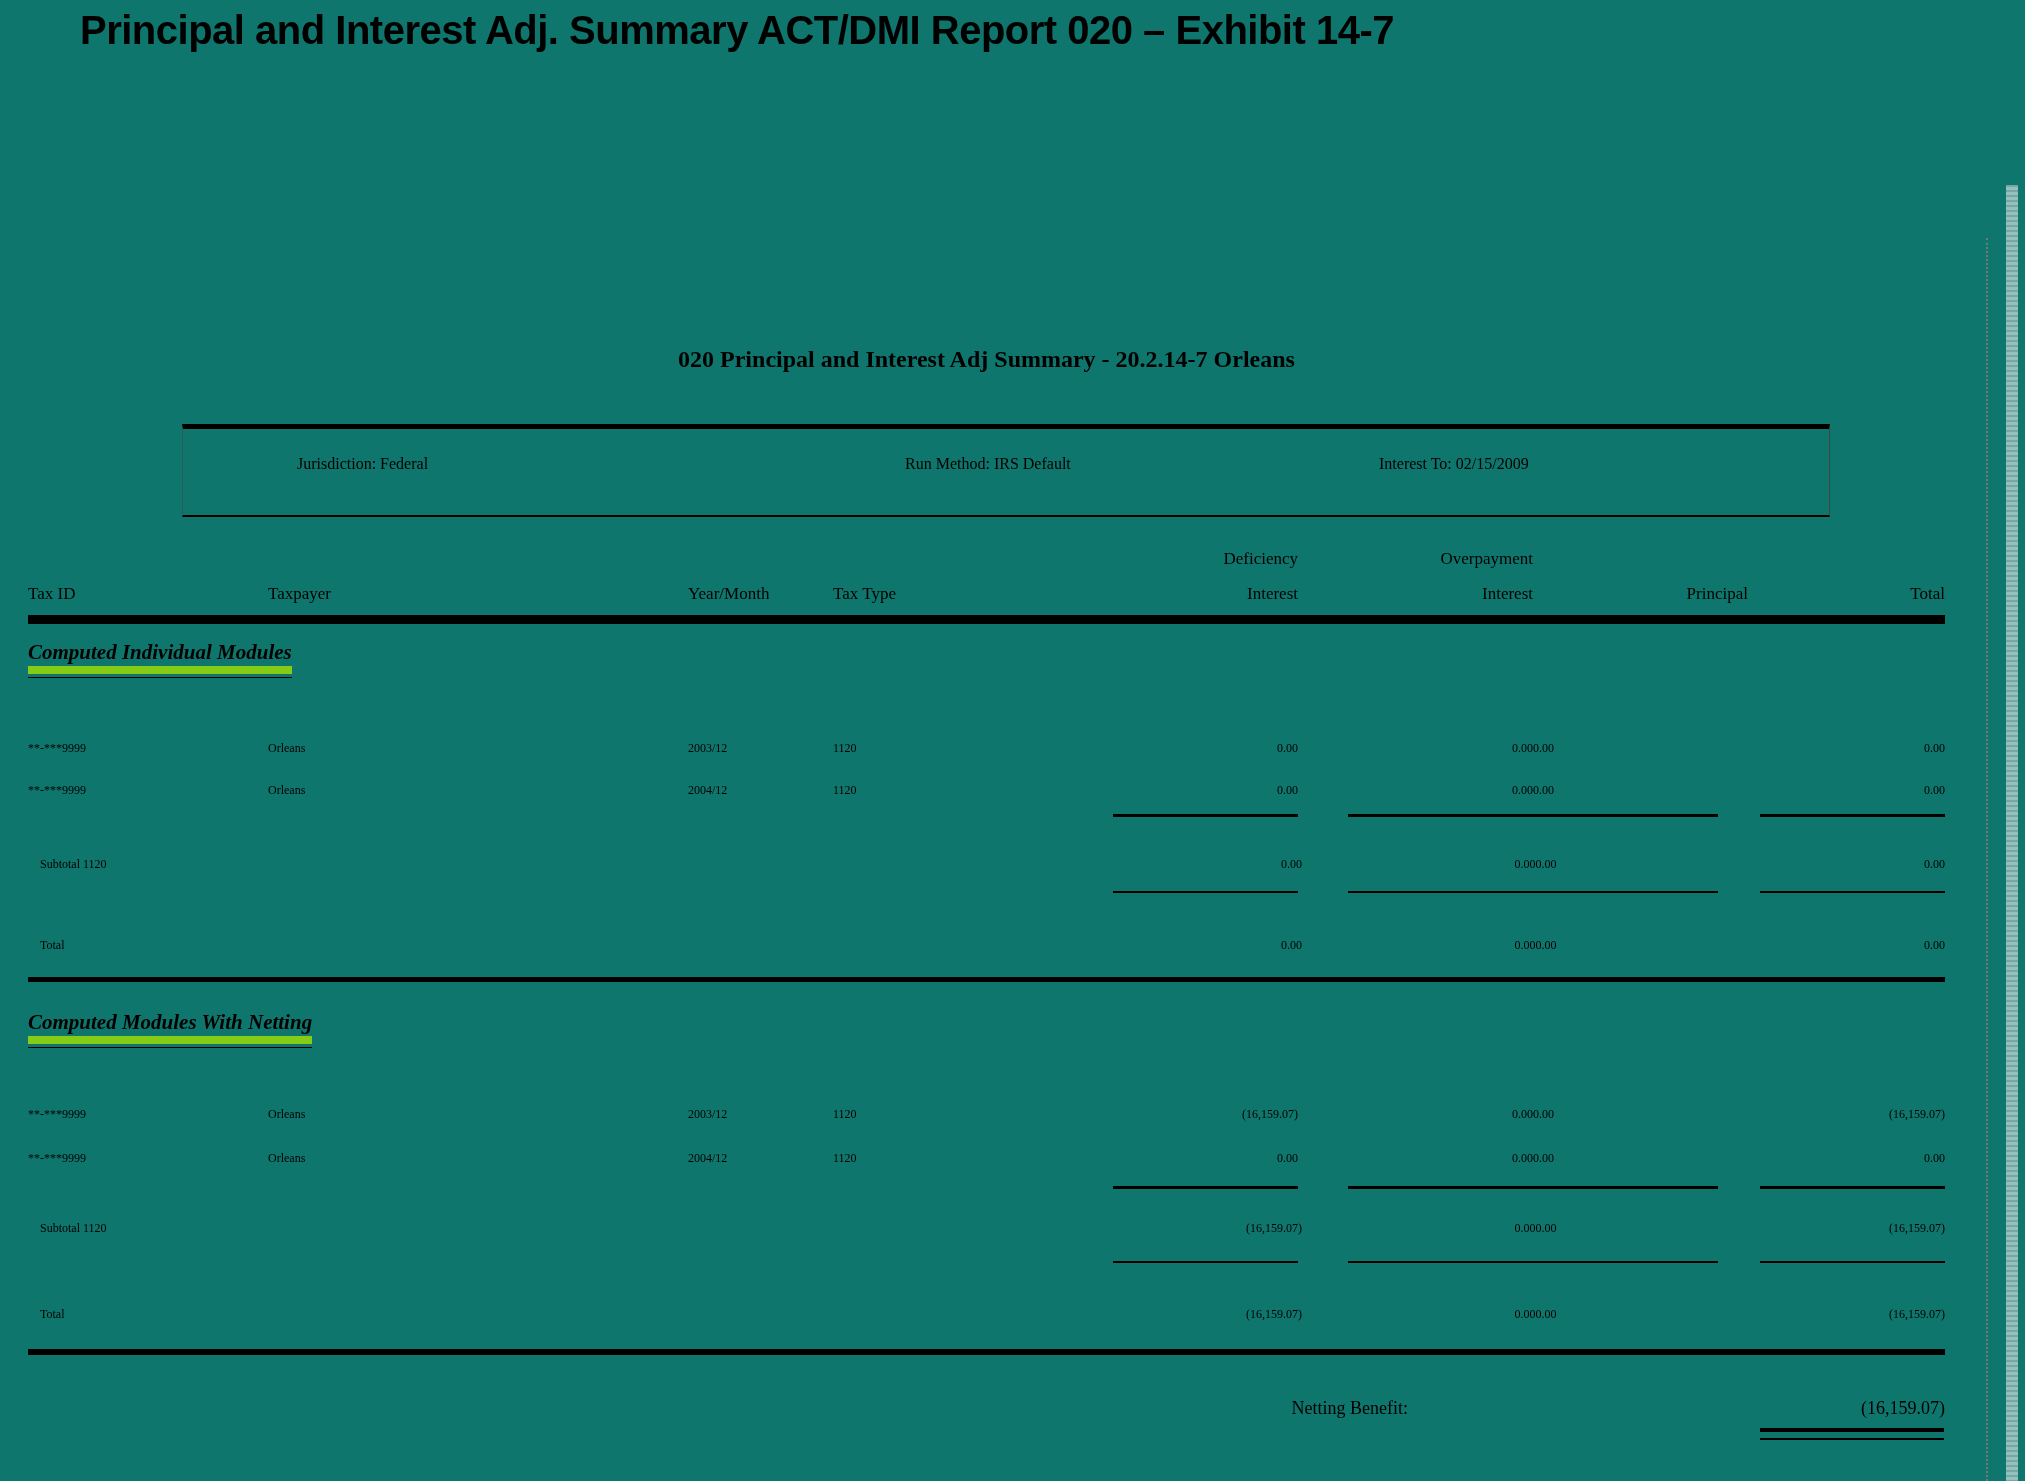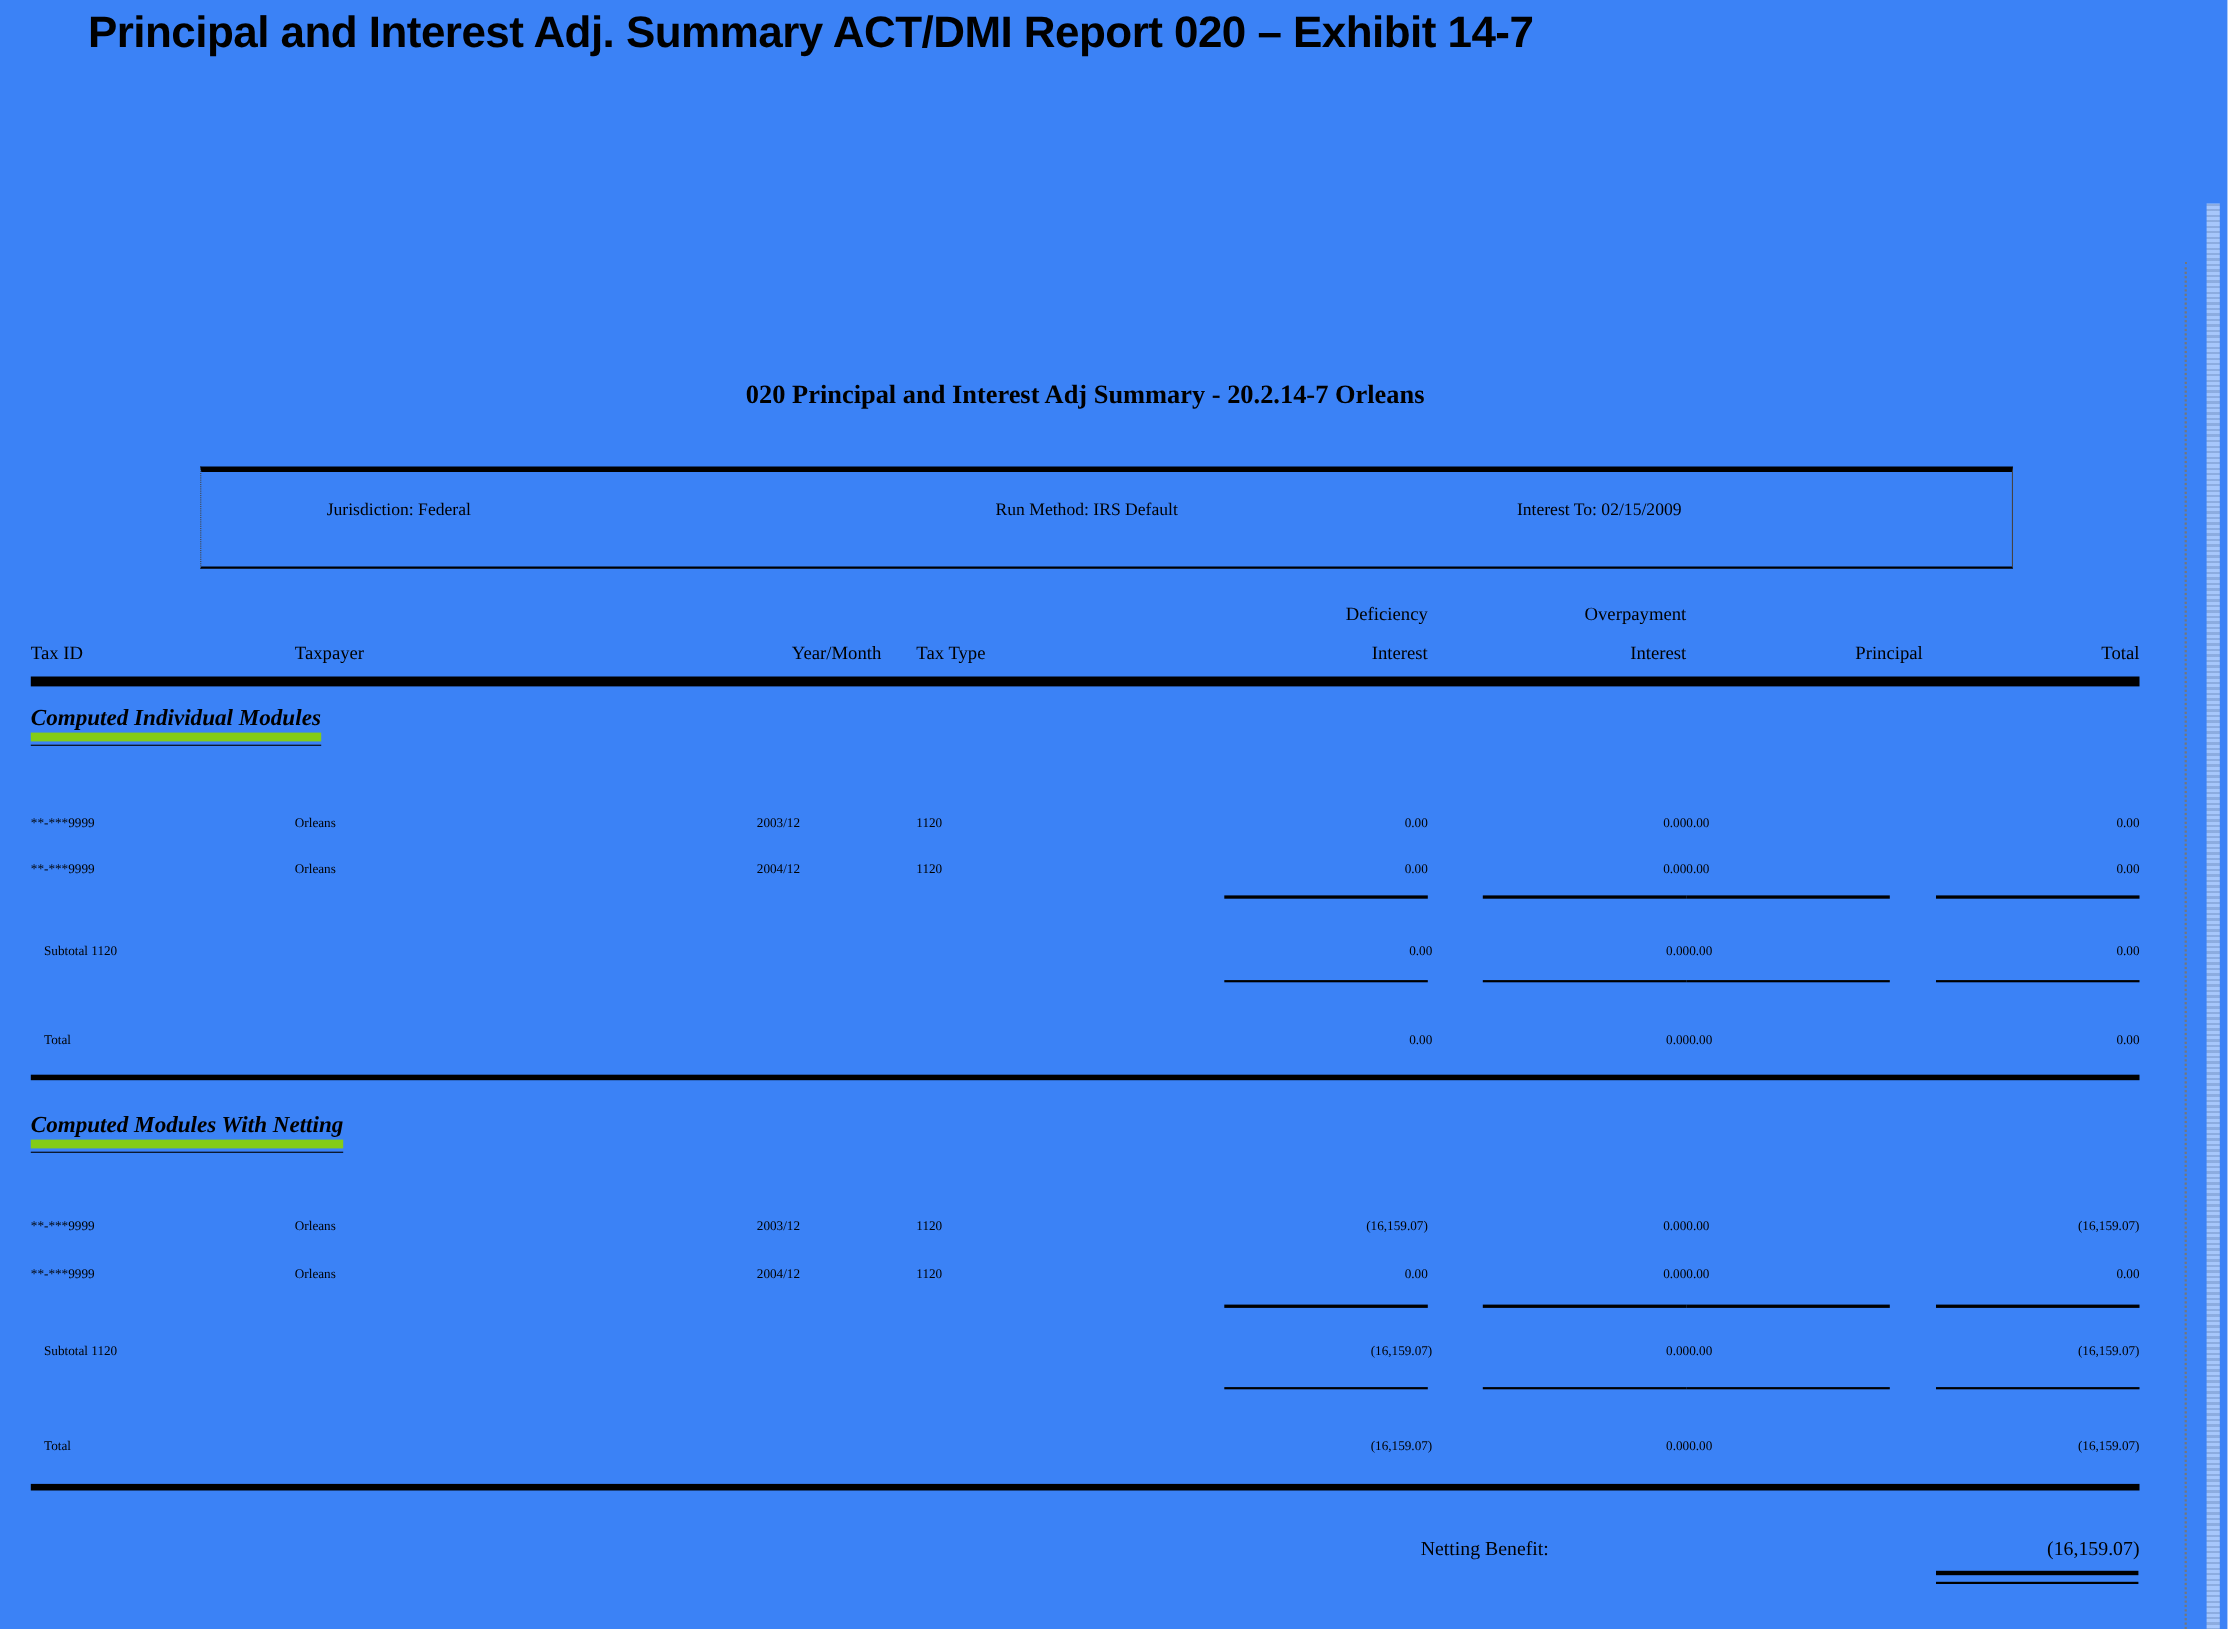--- a/index.html
+++ b/index.html
@@ -1,30 +1,30 @@
 <!DOCTYPE html>
 <html><head>
 <meta charset="utf-8">
 <style>
   html,body{margin:0;padding:0;background:#fff;}
-  .page{position:relative;width:2025px;height:1481px;background:#3b82f6;overflow:hidden;
+  .page{position:relative;width:2025px;height:1481px;background:#0f766e;overflow:hidden;
         font-family:"Liberation Serif", serif;color:#000;}
   .doc-title{position:absolute;left:80px;top:8px;width:1750px;
              font-family:"Liberation Sans", sans-serif;font-weight:bold;font-size:40px;
              letter-spacing:-0.5px;white-space:nowrap;}
   .report-title{position:absolute;left:28px;top:346px;width:1917px;text-align:center;
                 font-weight:bold;font-size:24px;}
   .info-box{position:absolute;left:182px;top:424px;width:1646px;height:86px;
             border-top:5px solid #000;border-bottom:2px solid #000;
             border-left:1px dotted #444;border-right:1px solid #444;}
   .info-item{position:absolute;top:26px;font-size:16px;white-space:nowrap;}
   .info-jur{left:114px;} .info-run{left:722px;} .info-int{left:1196px;}
 
   .trow{position:absolute;left:28px;width:1917px;display:flex;font-size:12px;line-height:24px;white-space:nowrap;}
-  .c1{width:240px;} .c2{width:420px;} .c3{width:145px;align-items:center;} .c4{width:115px;}
+  .c1{width:240px;} .c2{width:420px;} .c3{width:145px;} .c4{width:115px;}
   .c5{width:350px;text-align:right;} .c6{width:235px;text-align:right;}
   .c7{width:215px;text-align:left;} .c8{width:197px;text-align:right;}
 
   .header-row{top:540px;height:64px;font-size:17px;}
   .header-row .hc{display:flex;flex-direction:column;justify-content:flex-end;row-gap:15px;line-height:20px;}
   .header-row .hc.num{align-items:flex-end;}
   .hc .two{display:inline-block;text-align:center;}
 
   .rule-header{position:absolute;left:28px;top:615px;width:1917px;height:9px;background:#000;}
   .divider{position:absolute;left:28px;width:1917px;background:#000;}

